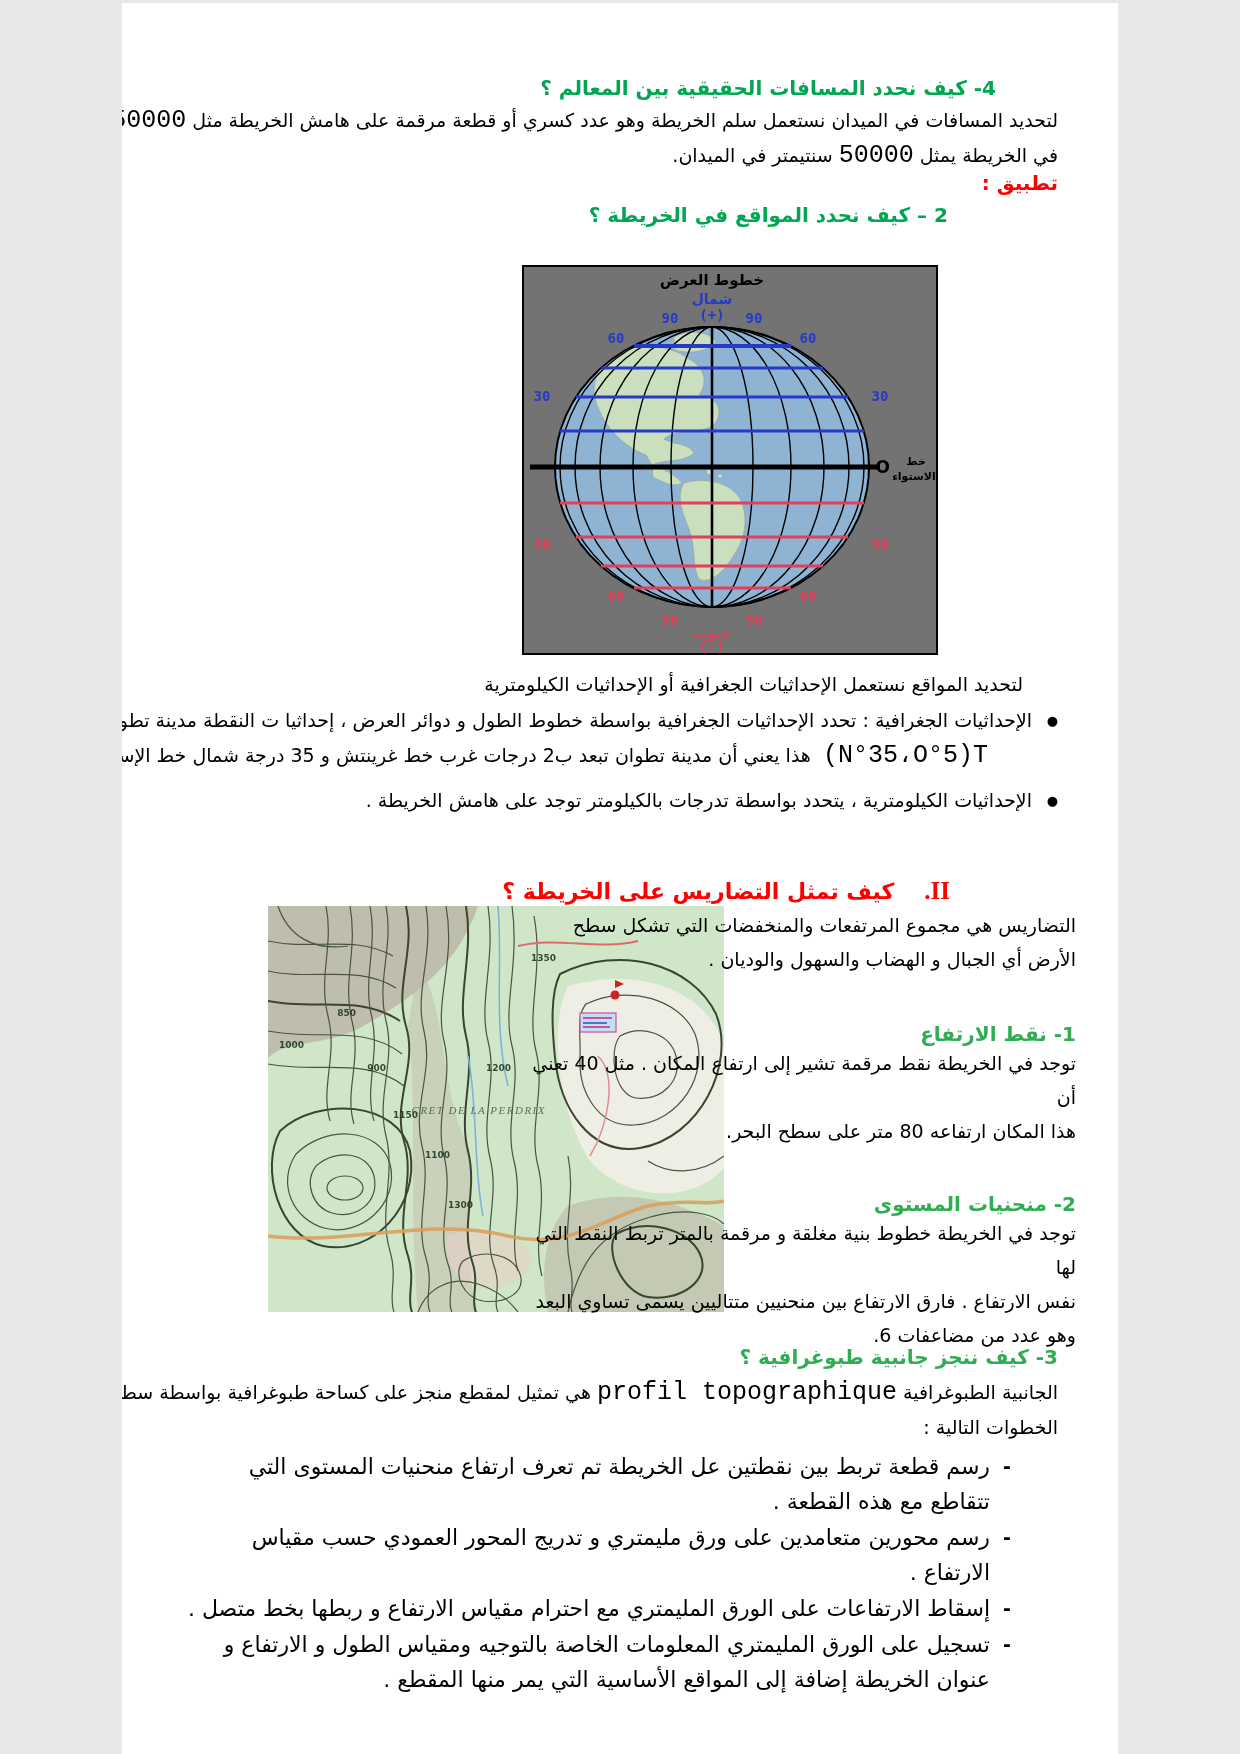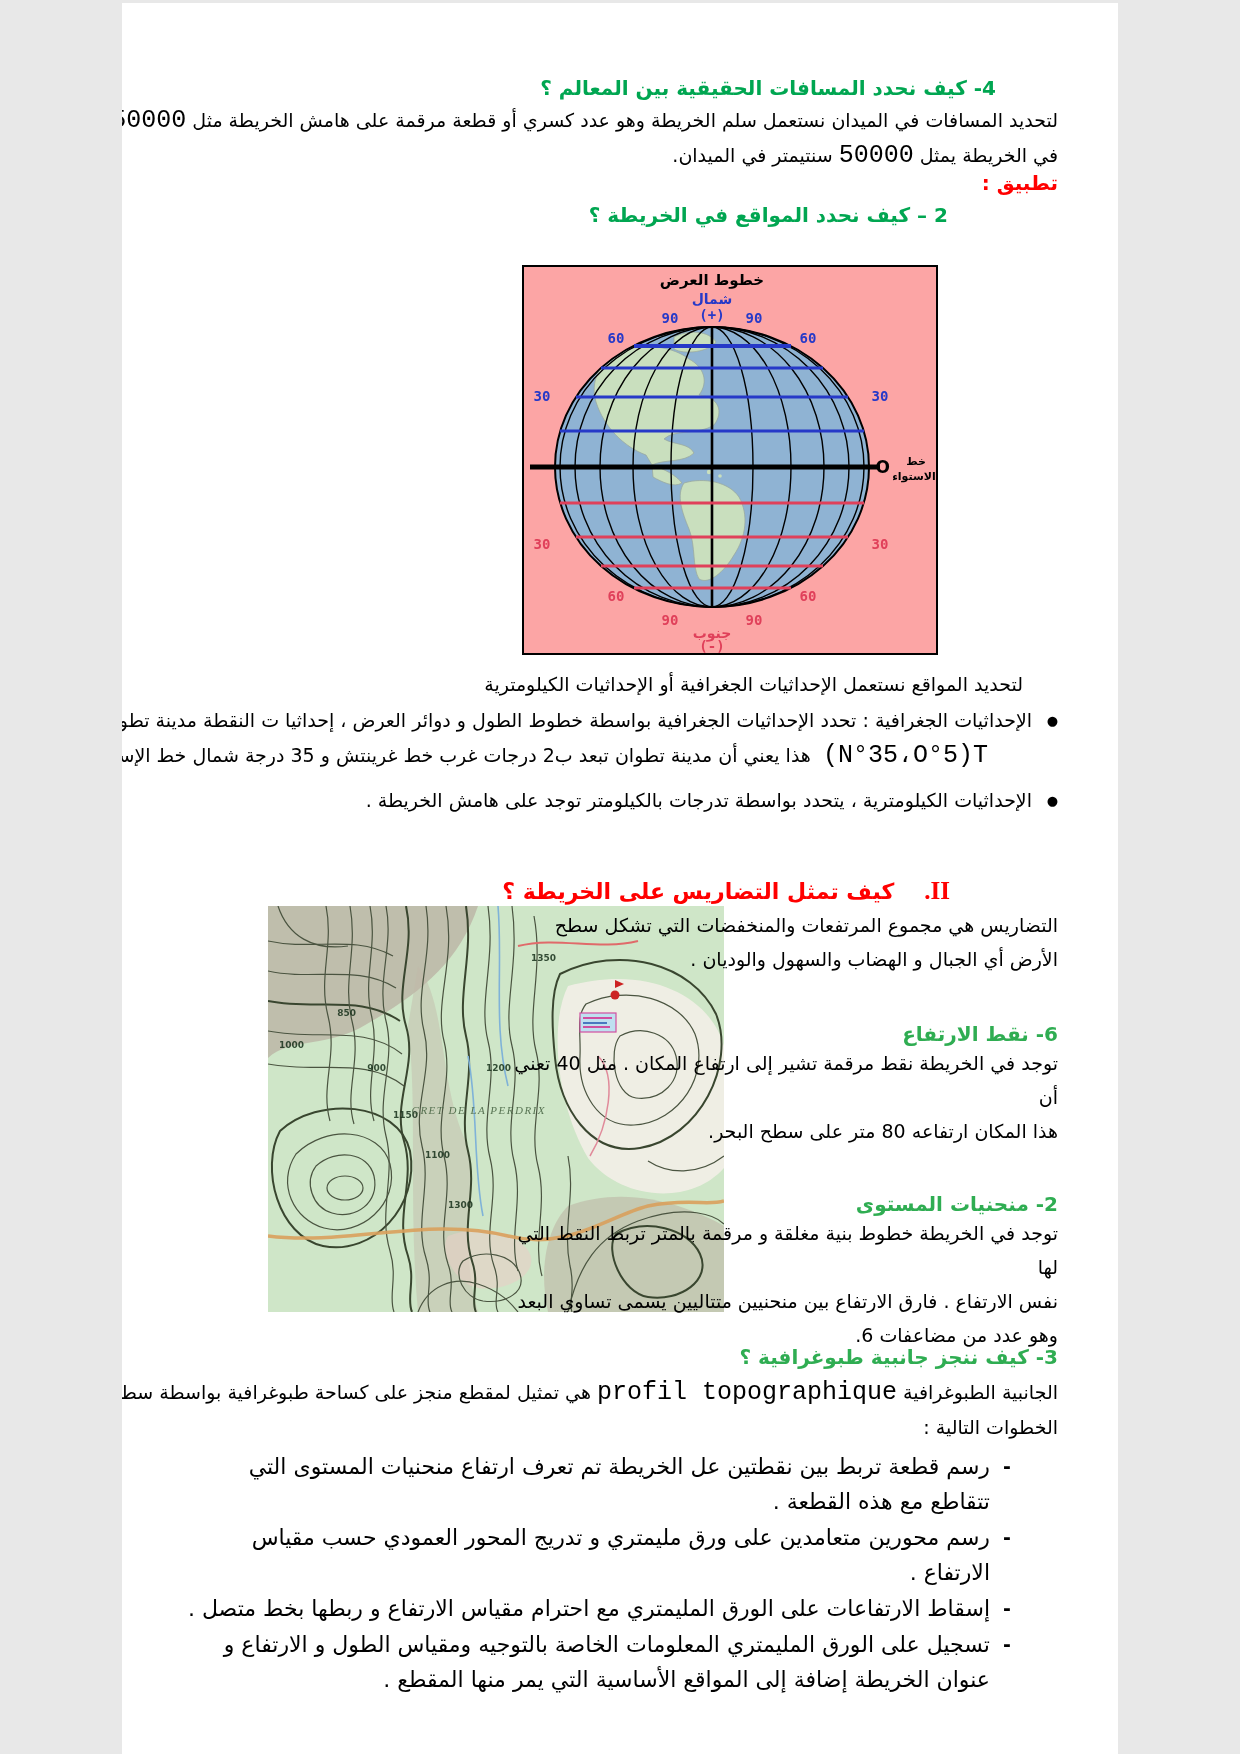--- a/index.html
+++ b/index.html
@@ -16,21 +16,21 @@
   .body-text{font-size:19px;line-height:35px;}
   .col-text{font-size:19px;line-height:34px;text-align:right;}
   .latin-big{font-family:Liberation Mono, monospace;font-size:25px;direction:ltr;unicode-bidi:isolate;padding:0 6px;}
   .heading-ii{color:#FF0000;font-weight:bold;font-size:22px;}
   .heading-ii .numeral{font-family:"Liberation Serif",serif;font-size:25px;margin-left:30px;font-weight:bold;}
   .bullet-row{display:flex;align-items:flex-start;}
   .bullet-char{width:26px;flex:0 0 26px;font-size:13px;line-height:35px;}
   .step-row{display:flex;align-items:flex-start;margin:0 0 1px 0;}
   .step-dash{width:34px;flex:0 0 34px;text-align:center;font-size:19px;line-height:35px;font-weight:bold;}
   .step-text{font-size:22px;line-height:35px;text-align:right;}
-  .figure-box{border:2px solid #000;background:#fca5a5;}
+  .figure-box{border:2px solid #000;background:#737373;}
   
   .fig-title{font:bold 15px "DejaVu Sans",sans-serif;fill:#000;}
   .fig-blue{fill:#2639C8;font:bold 14px "DejaVu Sans Mono",monospace;}
   .fig-blue-ar{fill:#2639C8;font:bold 14px "DejaVu Sans",sans-serif;}
   .fig-red{fill:#E0405A;font:bold 14px "DejaVu Sans Mono",monospace;}
   .fig-red-ar{fill:#E0405A;font:bold 14px "DejaVu Sans",sans-serif;}
   .fig-black-ar{fill:#000;font:bold 11px "DejaVu Sans",sans-serif;}
   .fig-o{fill:#000;font:bold 17px "DejaVu Sans",sans-serif;}
   
   .contour{fill:none;stroke:#4a5440;stroke-width:1.2;}
@@ -215,26 +215,26 @@
         <text class="map-elev" x="182" y="252">1100</text>
         <text class="map-elev" x="150" y="212">1150</text>
         <text class="map-elev" x="243" y="165">1200</text>
         <text class="map-elev" x="205" y="302">1300</text>
         <text class="map-elev" x="288" y="55">1350</text>
       </g>
       <text class="map-peak" x="278" y="208">CRET DE LA PERDRIX</text>
     </svg>
   </div>
 
-  <div class="abs" style="top:905px;right:60px;width:560px;">
+  <div class="abs" style="top:905px;right:42px;width:560px;">
     <div class="col-text">
       <div>التضاريس هي مجموع المرتفعات والمنخفضات التي تشكل سطح</div>
       <div>الأرض أي الجبال و الهضاب والسهول  والوديان .</div>
     </div>
-    <div class="h-green-sub" style="margin-top:46px;">6- نقط الارتفاع</div>
+    <div class="h-green-sub" style="margin-top:46px;">1- نقط الارتفاع</div>
     <div class="col-text">
       <div>توجد في الخريطة نقط مرقمة تشير إلى ارتفاع المكان . مثل 40 تعني أن</div>
       <div>هذا المكان ارتفاعه 80 متر على سطح البحر.</div>
     </div>
     <div class="h-green-sub" style="margin-top:44px;">2- منحنيات المستوى</div>
     <div class="col-text">
       <div>توجد في الخريطة خطوط بنية مغلقة و مرقمة بالمتر تربط النقط التي لها</div>
       <div>نفس الارتفاع . فارق الارتفاع بين منحنيين متتاليين يسمى تساوي البعد</div>
       <div>وهو عدد من مضاعفات 6.</div>
     </div>

